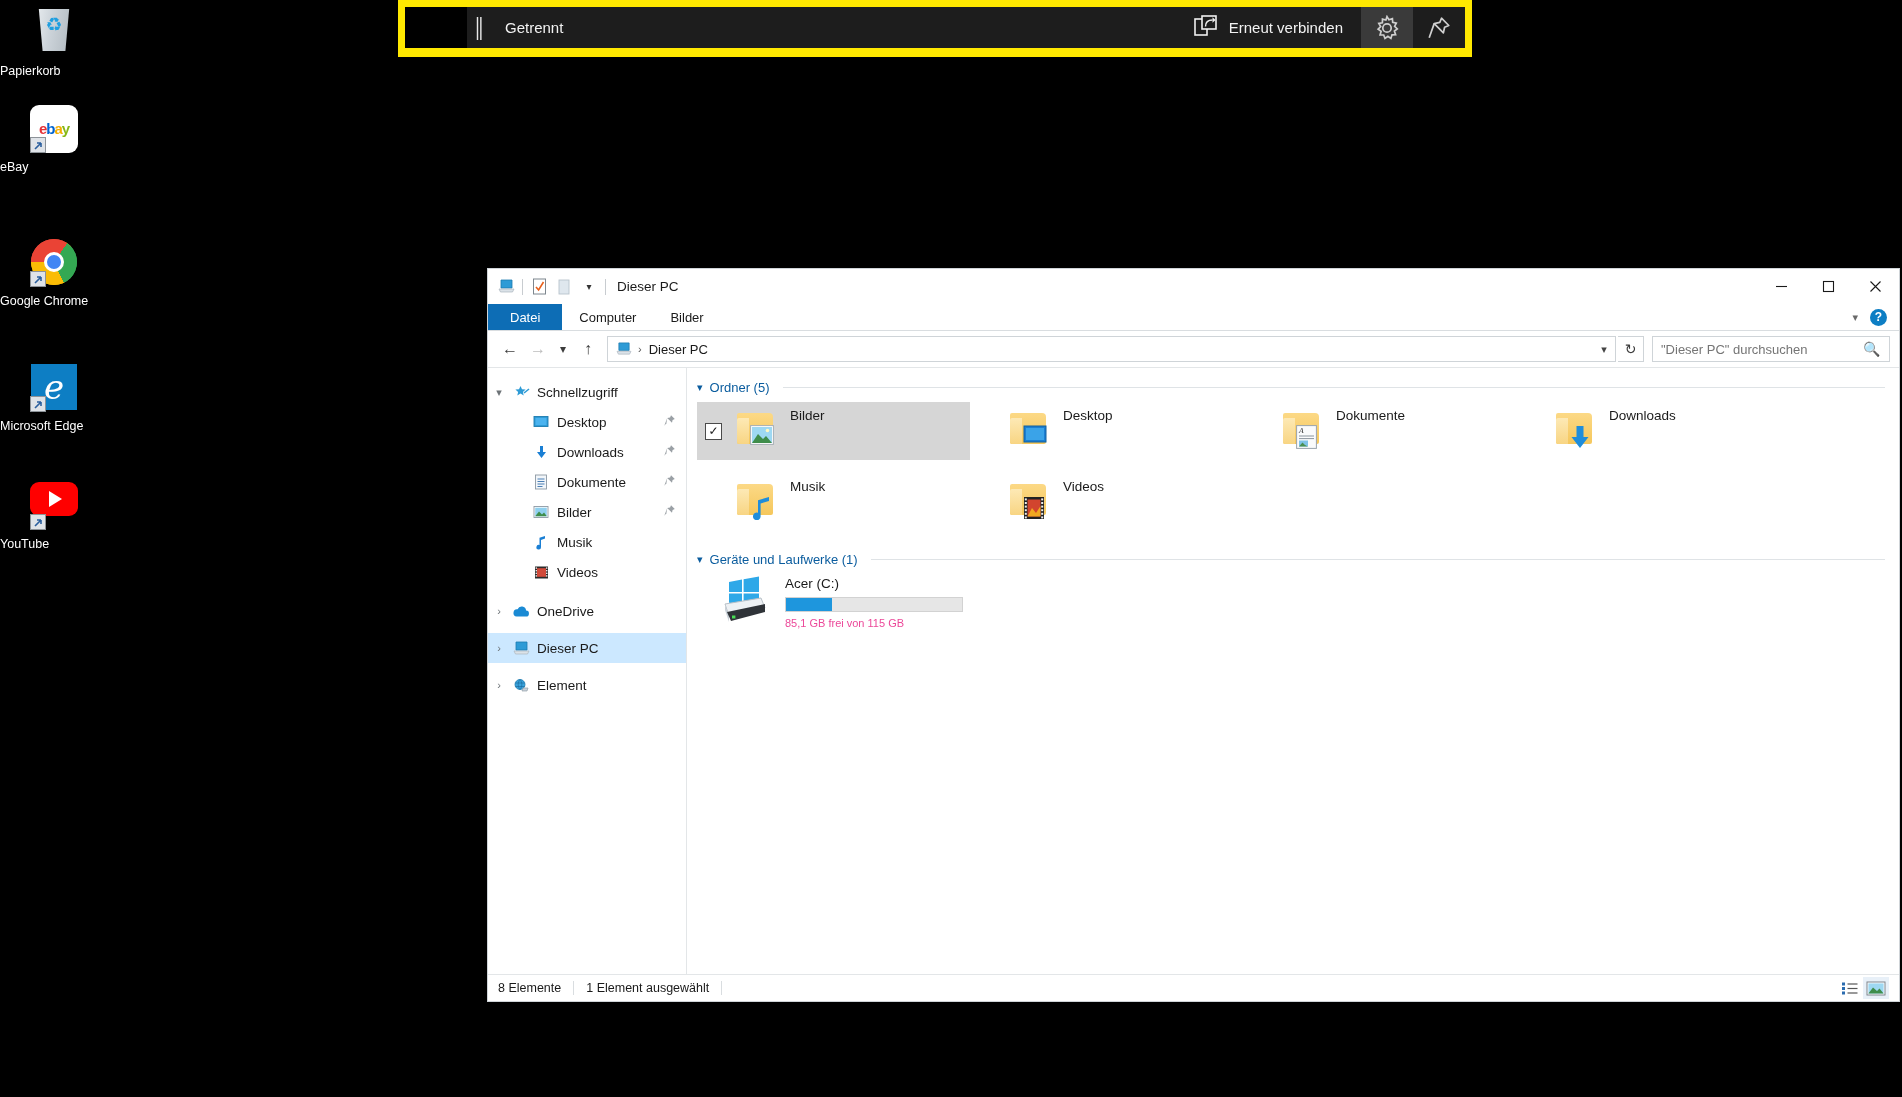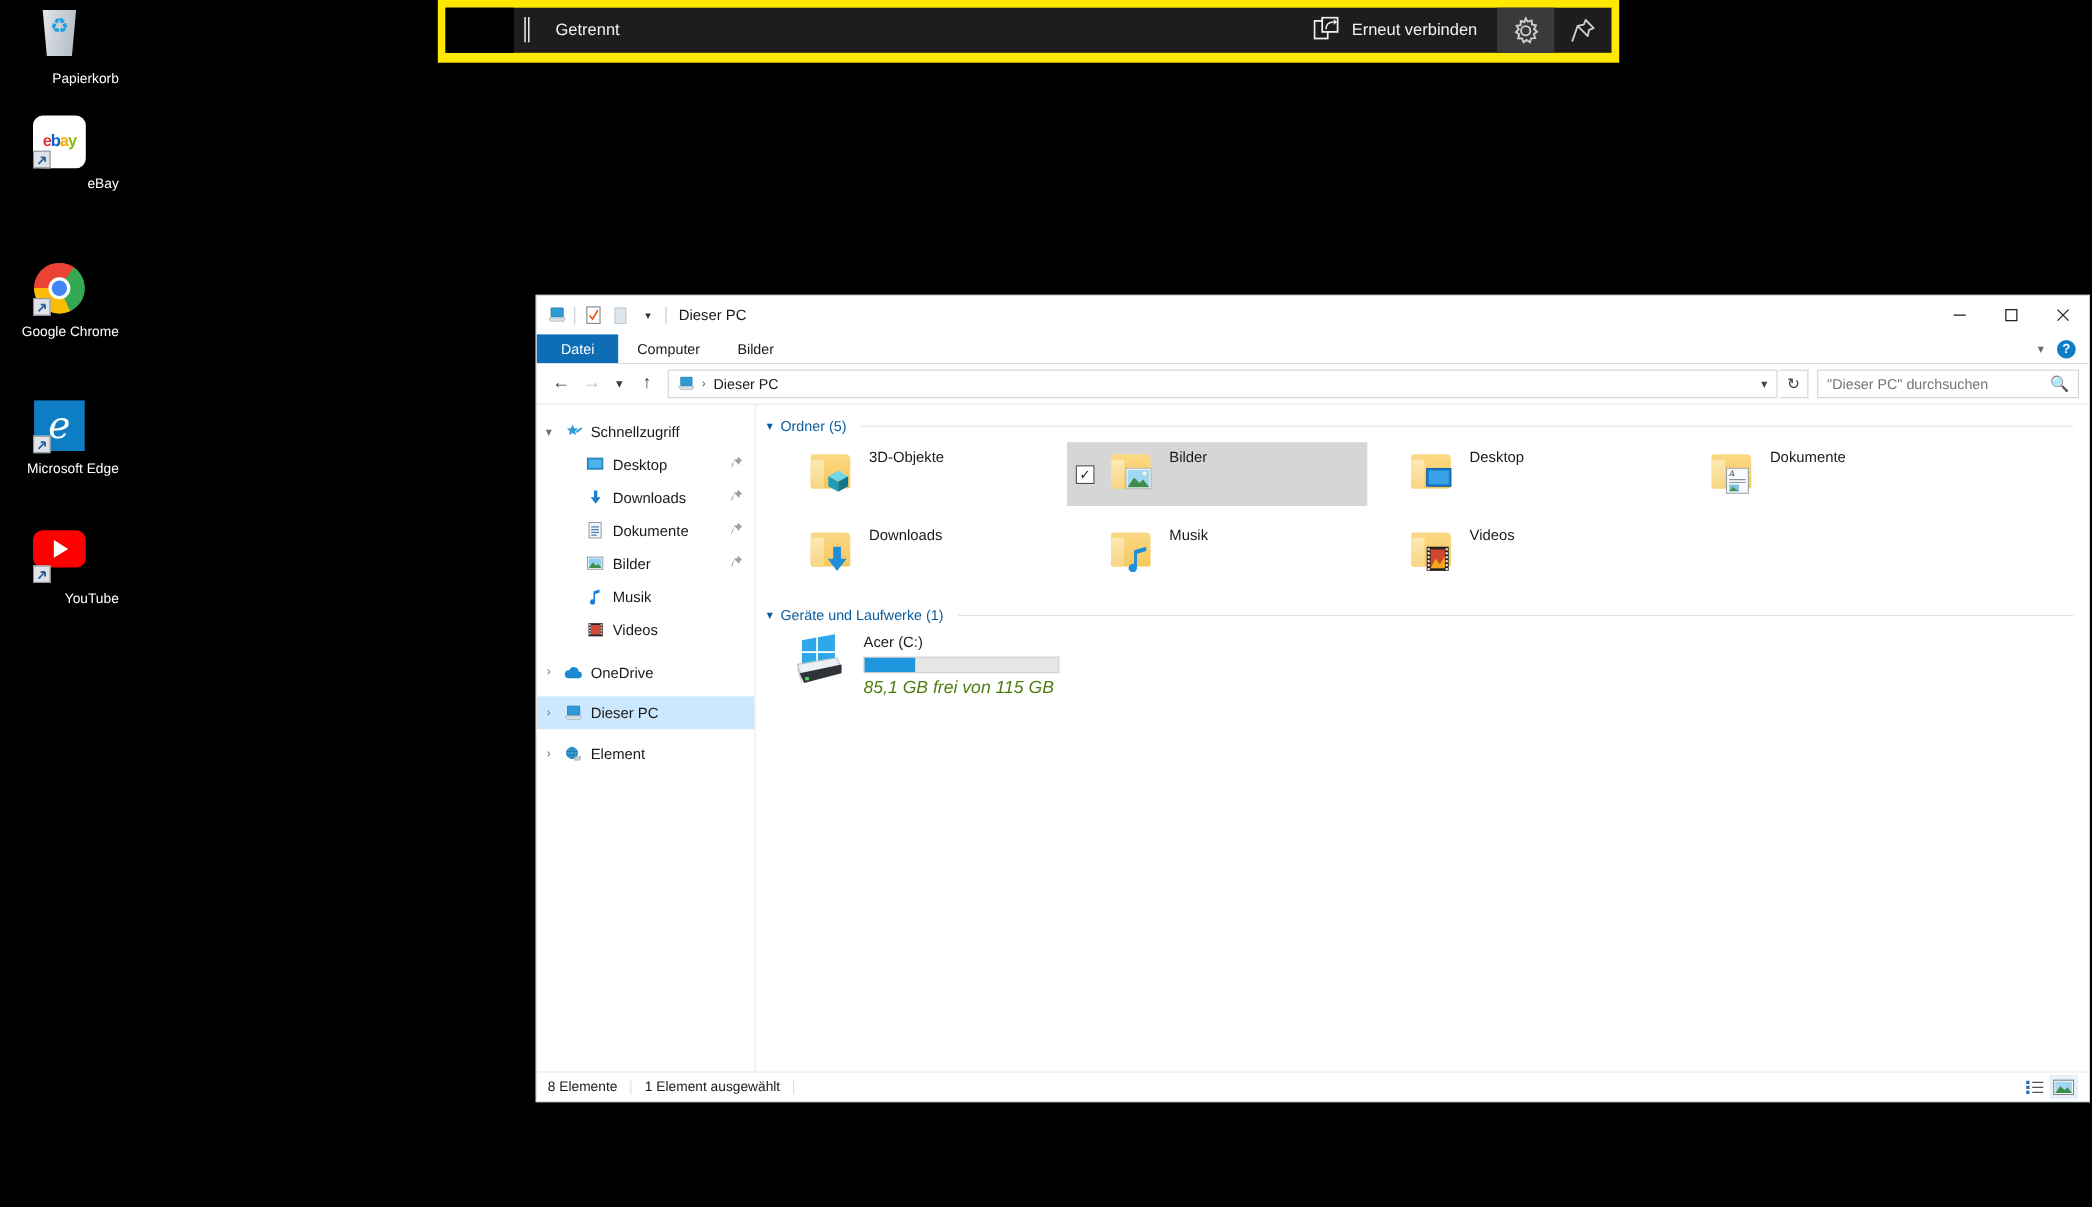--- a/index.html
+++ b/index.html
@@ -27,21 +27,21 @@
       radial-gradient(ellipse 60px 60px at 1860px 80px, #d41008 0%, rgba(0,0,0,0) 72%),
       #000;
   }
   #wallpaper-watermark {
     position: absolute; left: 1060px; bottom: 78px;
     font-family: "DejaVu Sans", sans-serif;
     font-size: 9px; letter-spacing: 1px; color: #2a1200; font-weight: bold;
   }
 
   .desk-icon {
-    position: absolute; width: 108px; text-align: right;
+    position: absolute; width: 108px; text-align: left;
     color: #fff; font-size: 12.5px; line-height: 14px;
     text-shadow: 0 0 3px rgba(0,0,0,.95), 1px 1px 2px rgba(0,0,0,.9);
   }
   .desk-icon .glyph {
     width: 48px; height: 48px; margin: 0 auto 7px; position: relative;
   }
   .desk-icon .shortcut {
     position: absolute; left: 0; bottom: 0; width: 16px; height: 16px;
     background: #dfe3e8; border: 1px solid #8d9399;
     display: flex; align-items: center; justify-content: center;
@@ -278,21 +278,21 @@
 
   
   .drive-row { display: flex; align-items: flex-start; padding-left: 18px; margin-top: 3px; }
   .drive-icon { width: 56px; height: 52px; position: relative; flex: 0 0 56px; }
   .drive-meta { margin-left: 14px; padding-top: 2px; }
   .drive-name { font-size: 13.5px; color: #1a1a1a; margin-bottom: 6px; }
   .drive-bar {
     width: 178px; height: 15px; background: #e6e6e6; border: 1px solid #d2d2d2;
   }
   .drive-bar .fill { height: 100%; background: #1e96dd; }
-  .drive-free { font-size: 16px; color: #4d7c0f; margin-top: 5px; font-style: italic; }
+  .drive-free { font-size: 11px; color: #ec4899; margin-top: 5px; }
 
   
   #statusbar {
     height: 27px; border-top: 1px solid #e3e6e8; background: #fff;
     display: flex; align-items: center; padding: 0 10px;
     font-size: 12.5px; color: #1a1a1a;
   }
   #statusbar .vsep { width: 1px; height: 14px; background: #d9dde0; margin: 0 12px; }
   #status-spacer { flex: 1; }
   .viewbtn { width: 26px; height: 22px; display: flex; align-items: center; justify-content: center; }
@@ -646,37 +646,20 @@
     <div id="content">
 
       <div class="group-header">
         <span class="gchev">▾</span>
         <span>Ordner (5)</span>
         <span class="gline"></span>
       </div>
 
       <div class="tiles">
 
-        <div class="tile">
-          <span class="chk hidden">✓</span>
-          <span class="ticon">
-            <span class="folder">
-                <span class="back"></span>
-                <span class="front"></span>
-              <span class="emb">
-                <svg width="24" height="24" viewBox="0 0 24 24">
-                  <path d="M12 3 L21 8 L12 13 L3 8 Z" fill="#6fd7e8"></path>
-                  <path d="M3 8 L12 13 L12 22 L3 17 Z" fill="#1f9bb5"></path>
-                  <path d="M21 8 L12 13 L12 22 L21 17 Z" fill="#14758c"></path>
-                </svg>
-              </span>
-            </span>
-          </span>
-          <span class="tlabel">3D-Objekte</span>
-        </div>
 
         <div class="tile sel">
           <span class="chk">✓</span>
           <span class="ticon">
             <span class="folder">
                 <span class="back"></span>
                 <span class="front"></span>
               <span class="emb">
                 <svg width="24" height="20" viewBox="0 0 24 20">
                   <rect x="0.6" y="0.6" width="22.8" height="18.8" fill="#fff" stroke="#a6aeb5" stroke-width="1"></rect>

